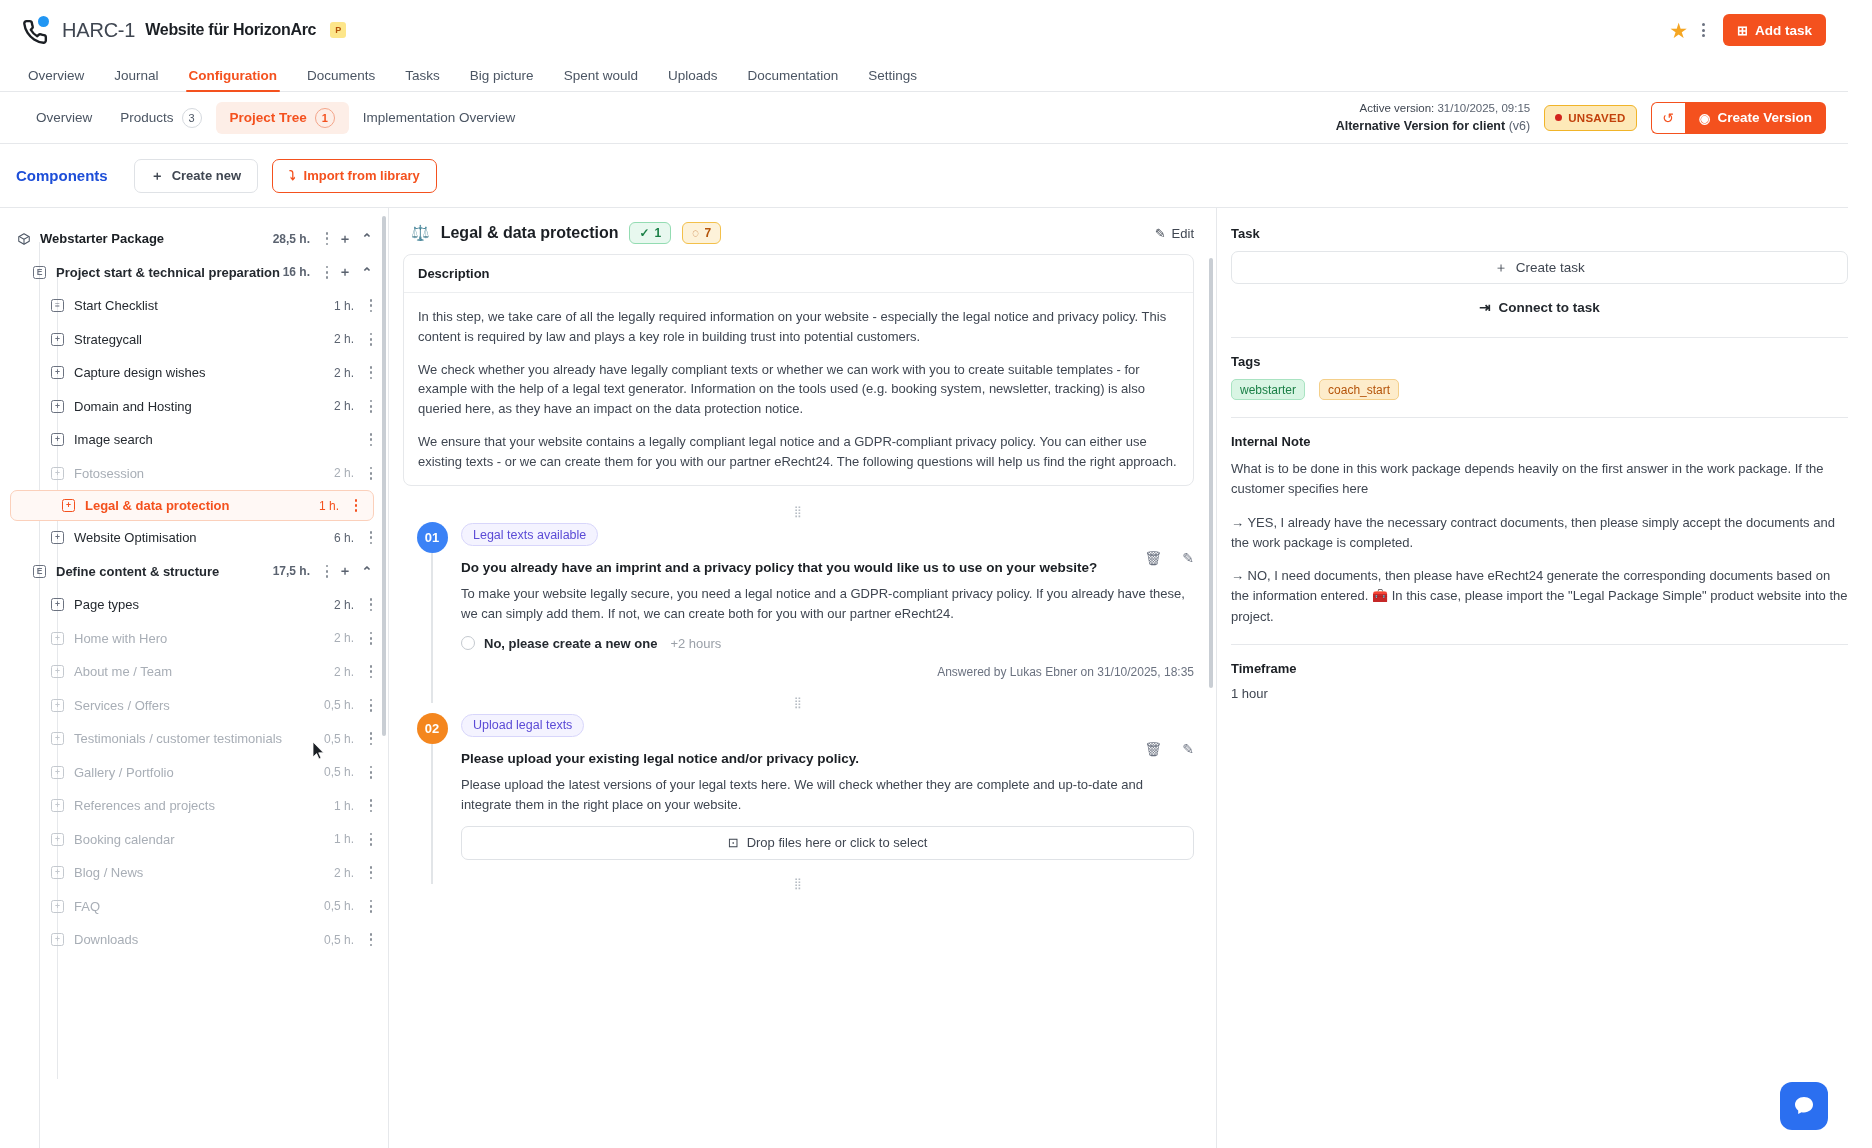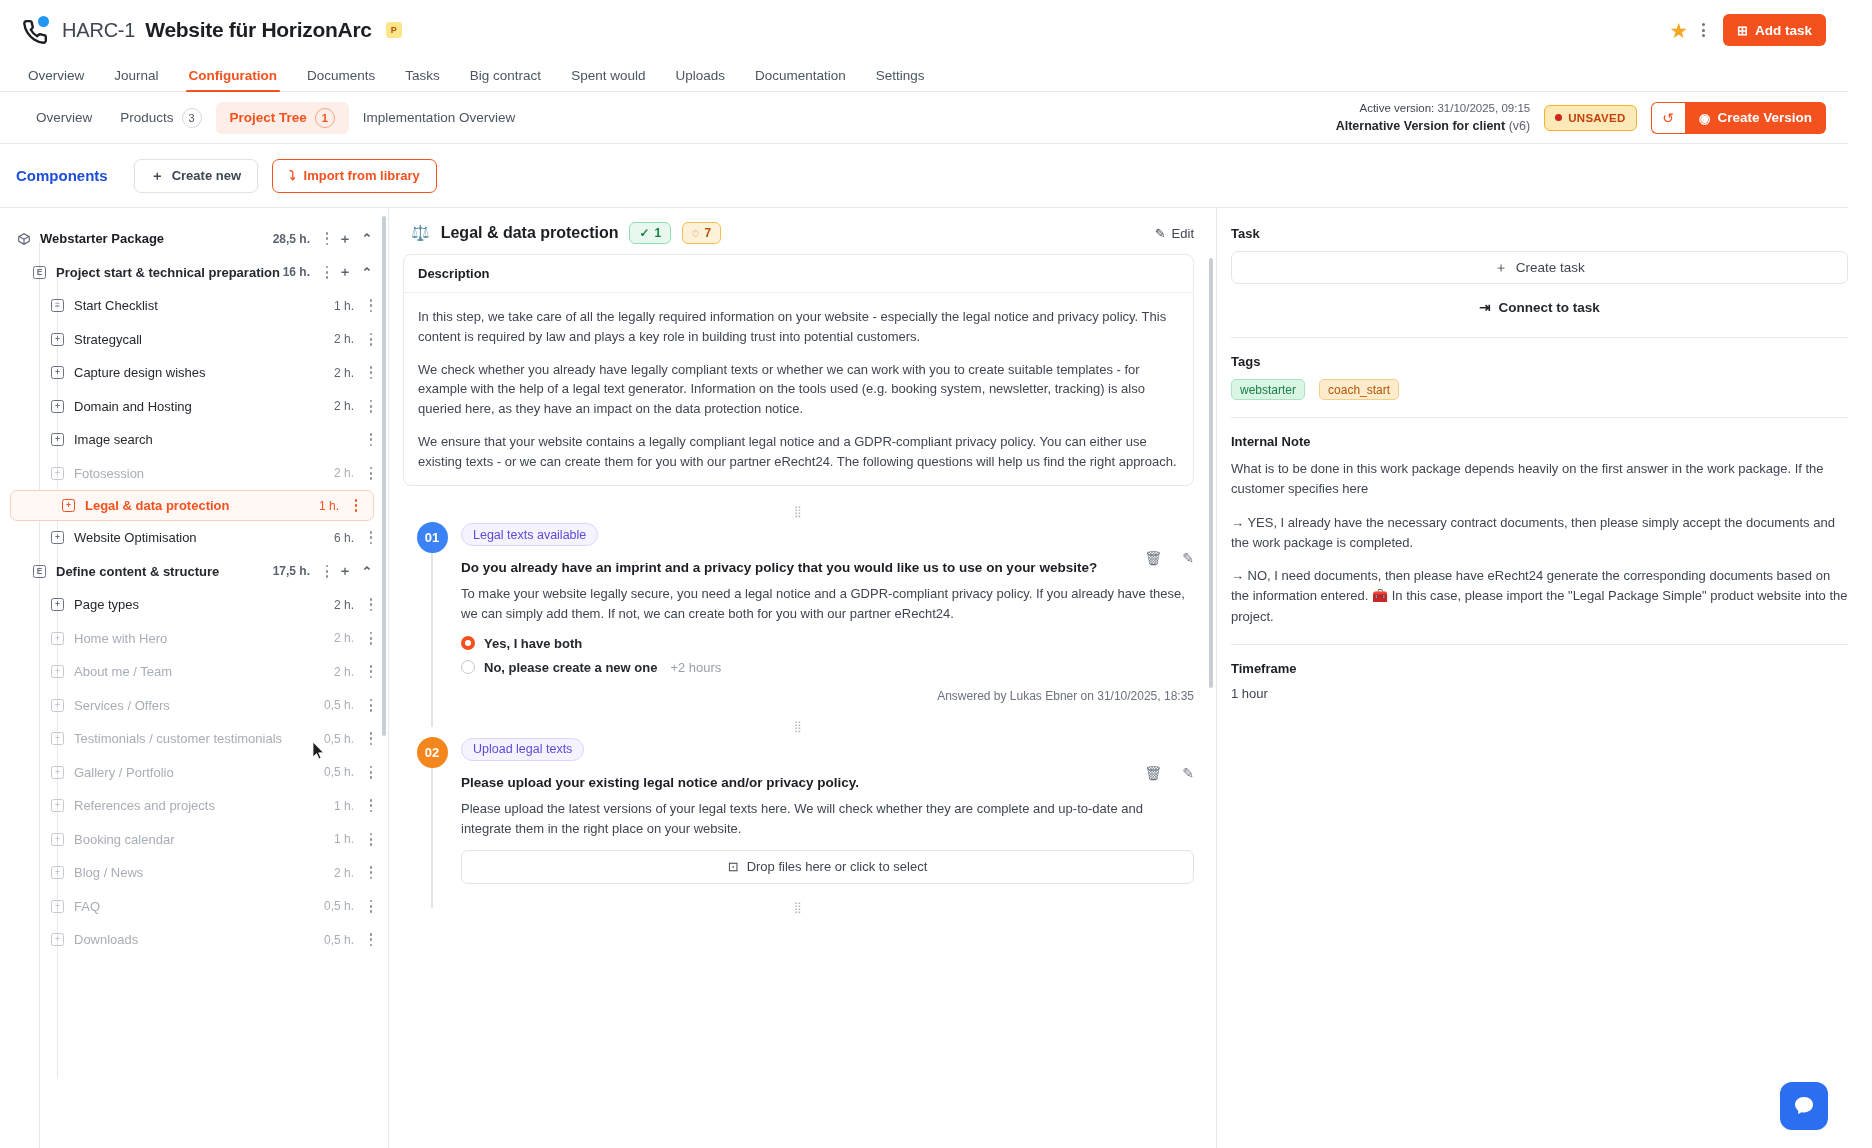--- a/index.html
+++ b/index.html
@@ -11,21 +11,21 @@
     overflow: hidden;
   }
   .app { width: 1848px; height: 1148px; position: relative; display: flex; flex-direction: column; }
 
   
   .topbar { height: 60px; display: flex; align-items: center; padding: 0 22px; flex: 0 0 60px; }
   .phone-logo { position: relative; width: 30px; height: 30px; flex: 0 0 30px; margin-right: 10px; }
   .phone-logo svg { position: absolute; left: 0; top: 4px; }
   .phone-dot { position: absolute; width: 11px; height: 11px; border-radius: 50%; background: #2196f3; right: 3px; top: 1px; }
   .proj-key { font-size: 20px; font-weight: 400; color: #3f4651; letter-spacing: -.2px; }
-  .proj-title { font-size: 21px; font-weight: 700; color: #1b1f24; margin-left: 10px; letter-spacing: -.3px; }
+  .proj-title { font-size: 16px; font-weight: 700; color: #1b1f24; margin-left: 10px; letter-spacing: -.3px; }
   .proj-badge { margin-left: 14px; width: 16px; height: 16px; border-radius: 3px; background: #fde68a;
       color: #b45309; font-size: 9px; font-weight: 700; display: flex; align-items: center; justify-content: center; }
   .topbar-spacer { flex: 1 1 auto; }
   .star-icon { color: #f5a623; font-size: 21px; cursor: pointer; margin-right: 14px; line-height: 1; }
   .kebab { font-size: 17px; color: #6b7280; letter-spacing: 0; cursor: pointer; margin-right: 18px;
            display:flex; flex-direction:column; gap:2.5px; align-items:center; }
   .kebab i { display:block; width:3px; height:3px; border-radius:50%; background:#6b7280; }
   .btn-addtask { background: #f4511e; color: #fff; border: none; border-radius: 6px; height: 32px;
       padding: 0 14px; font-size: 13.5px; font-weight: 700; display: flex; align-items: center; gap: 7px;
       cursor: pointer; font-family: inherit; }
@@ -207,21 +207,21 @@
       <span>Add task</span>
     </button>
   </div>
 
   <div class="nav-primary">
     <div class="nav-item">Overview</div>
     <div class="nav-item">Journal</div>
     <div class="nav-item active">Configuration</div>
     <div class="nav-item">Documents</div>
     <div class="nav-item">Tasks</div>
-    <div class="nav-item">Big contract</div>
+    <div class="nav-item">Big picture</div>
     <div class="nav-item">Spent would</div>
     <div class="nav-item">Uploads</div>
     <div class="nav-item">Documentation</div>
     <div class="nav-item">Settings</div>
   </div>
 
   <div class="nav-sub">
     <div class="subtab">
       <span>Overview</span>
     </div>
@@ -594,24 +594,20 @@
         <div class="qblock">
           <div class="qnum-col">
             <div class="qnum green">01</div>
             <div class="qline"></div>
           </div>
           <div class="qbody">
             <div class="qtag">Legal texts available</div>
             <div class="qtitle">Do you already have an imprint and a privacy policy that you would like us to use on your website?</div>
             <div class="qtext">To make your website legally secure, you need a legal notice and a GDPR-compliant privacy policy. If you already have these, we can simply add them. If not, we can create both for you with our partner eRecht24.</div>
             <div class="radio-row">
-              <span class="radio on"></span>
-              <span class="lbl">Yes, I have both</span>
-            </div>
-            <div class="radio-row">
               <span class="radio"></span>
               <span class="lbl">No, please create a new one</span>
               <span class="plus-hours">+2 hours</span>
             </div>
             <div class="answered">Answered by Lukas Ebner on 31/10/2025, 18:35</div>
           </div>
           <div class="qactions">
             <span>🗑</span>
             <span>✎</span>
           </div>

